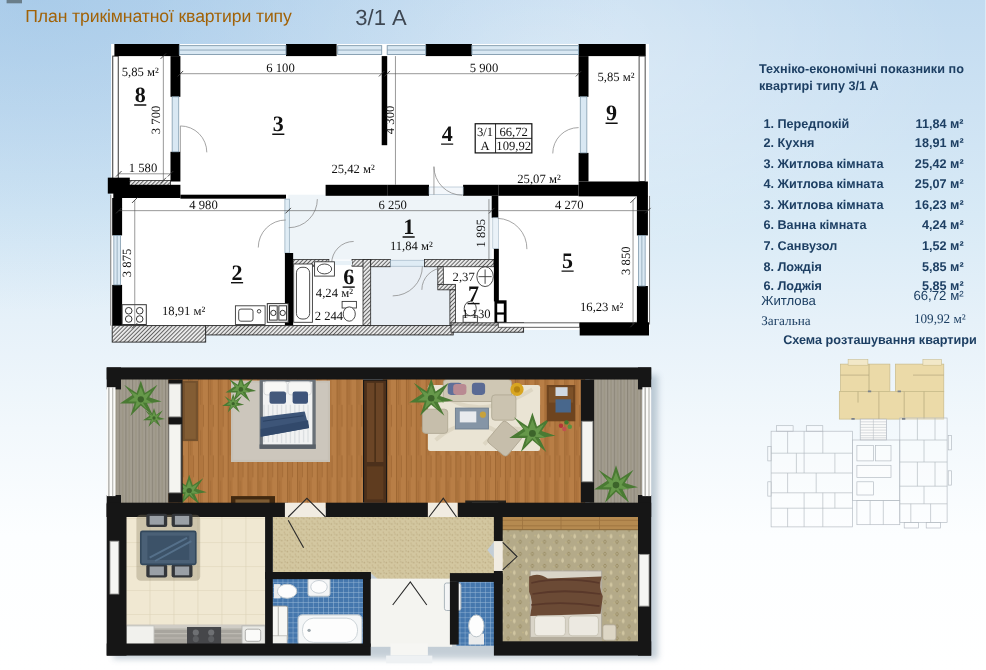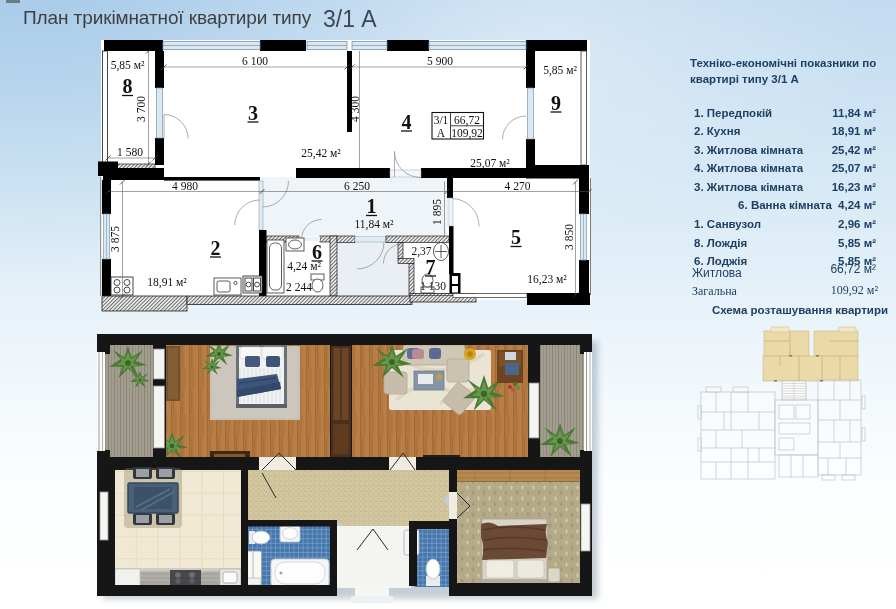--- a/index.html
+++ b/index.html
@@ -10,23 +10,23 @@
       radial-gradient(60% 45% at 55% 8%, rgba(255,255,255,0.35), rgba(255,255,255,0) 70%),
       linear-gradient(180deg,#c2dbf0 0%,#cde2f3 16%,#d8eaf6 32%,#e6f1f9 48%,#f2f8fc 64%,#fcfeff 80%,#ffffff 100%);}
   .abs{position:absolute;}
   .nv{color:#1d3f63;}
 </style>
 </head>
 <body>
 
 <div class="abs" style="left:6px;top:0;width:14px;height:3px;background:#5a6a72;opacity:.8"></div>
 
-<div class="abs" style="left:23px;top:7px;font-size:19px;color:#404040;letter-spacing:-0.1px;">План трикімнатної квартири типу</div>
-
-<div class="abs" style="left:323px;top:6px;font-size:23px;color:#3e4752;">3/1 А</div>
+<div class="abs" style="left:23px;top:7px;font-size:16px;color:#a16207;letter-spacing:-0.1px;">План трикімнатної квартири типу</div>
+
+<div class="abs" style="left:323px;top:6px;font-size:20px;color:#3e4752;">3/1 А</div>
 
 <svg id="tech" class="abs" style="left:90px;top:30px;" width="515" height="290" viewBox="90 30 515 290">
 <defs>
 <pattern id="hatch" width="2.6" height="2.6" patternUnits="userSpaceOnUse" patternTransform="rotate(45)">
   <rect width="2.6" height="2.6" fill="#e8e8e8"></rect>
   <line x1="0" y1="0" x2="0" y2="2.6" stroke="#2e2e2e" stroke-width="1.25"></line>
 </pattern>
 </defs>
 
 <g>
@@ -387,22 +387,22 @@
 </svg>
 
 <div class="abs nv" style="left:690px;top:55px;width:210px;font-size:11.5px;font-weight:bold;line-height:16px;">Техніко-економічні показники по<br>квартирі типу 3/1 А</div>
 
 <div class="abs nv" id="rows" style="left:694px;top:94.5px;width:182px;font-size:11.5px;font-weight:bold;margin-top:12px;">
   <div style="position:relative;height:18.6px;"><span>1. Передпокій</span><span style="position:absolute;right:0;">11,84 м²</span></div>
   <div style="position:relative;height:18.6px;"><span>2. Кухня</span><span style="position:absolute;right:0;">18,91 м²</span></div>
   <div style="position:relative;height:18.6px;"><span>3. Житлова кімната</span><span style="position:absolute;right:0;">25,42 м²</span></div>
   <div style="position:relative;height:18.6px;"><span>4. Житлова кімната</span><span style="position:absolute;right:0;">25,07 м²</span></div>
   <div style="position:relative;height:18.6px;"><span>3. Житлова кімната</span><span style="position:absolute;right:0;">16,23 м²</span></div>
-  <div style="position:relative;height:18.6px;text-align:center;"><span>6. Ванна кімната</span><span style="position:absolute;right:0;">4,24 м²</span></div>
-  <div style="position:relative;height:18.6px;"><span>1. Санвузол</span><span style="position:absolute;right:0;">2,96 м²</span></div>
+  <div style="position:relative;height:18.6px;"><span>6. Ванна кімната</span><span style="position:absolute;right:0;">4,24 м²</span></div>
+  <div style="position:relative;height:18.6px;"><span>7. Санвузол</span><span style="position:absolute;right:0;">1,52 м²</span></div>
   <div style="position:relative;height:18.6px;"><span>8. Лождія</span><span style="position:absolute;right:0;">5,85 м²</span></div>
   <div style="position:relative;height:18.6px;"><span>6. Лоджія</span><span style="position:absolute;right:0;">5,85 м²</span></div>
 </div>
 
 <div class="abs nv" style="left:692px;top:266px;width:184px;font-size:12px;">
   <div style="position:relative;height:18.4px;"><span>Житлова</span><span style="position:absolute;right:0;top:-4px;text-align:right;">66,72 м²</span></div>
   <div style="position:relative;height:18.4px;font-family:Liberation Serif, serif;"><span>Загальна</span><span style="position:absolute;right:-2px;top:-1.5px;">109,92 м²</span></div>
 </div>
 
 <div class="abs nv" style="left:700px;top:304px;width:200px;text-align:center;font-size:11.5px;font-weight:bold;">Схема розташування квартири</div>

